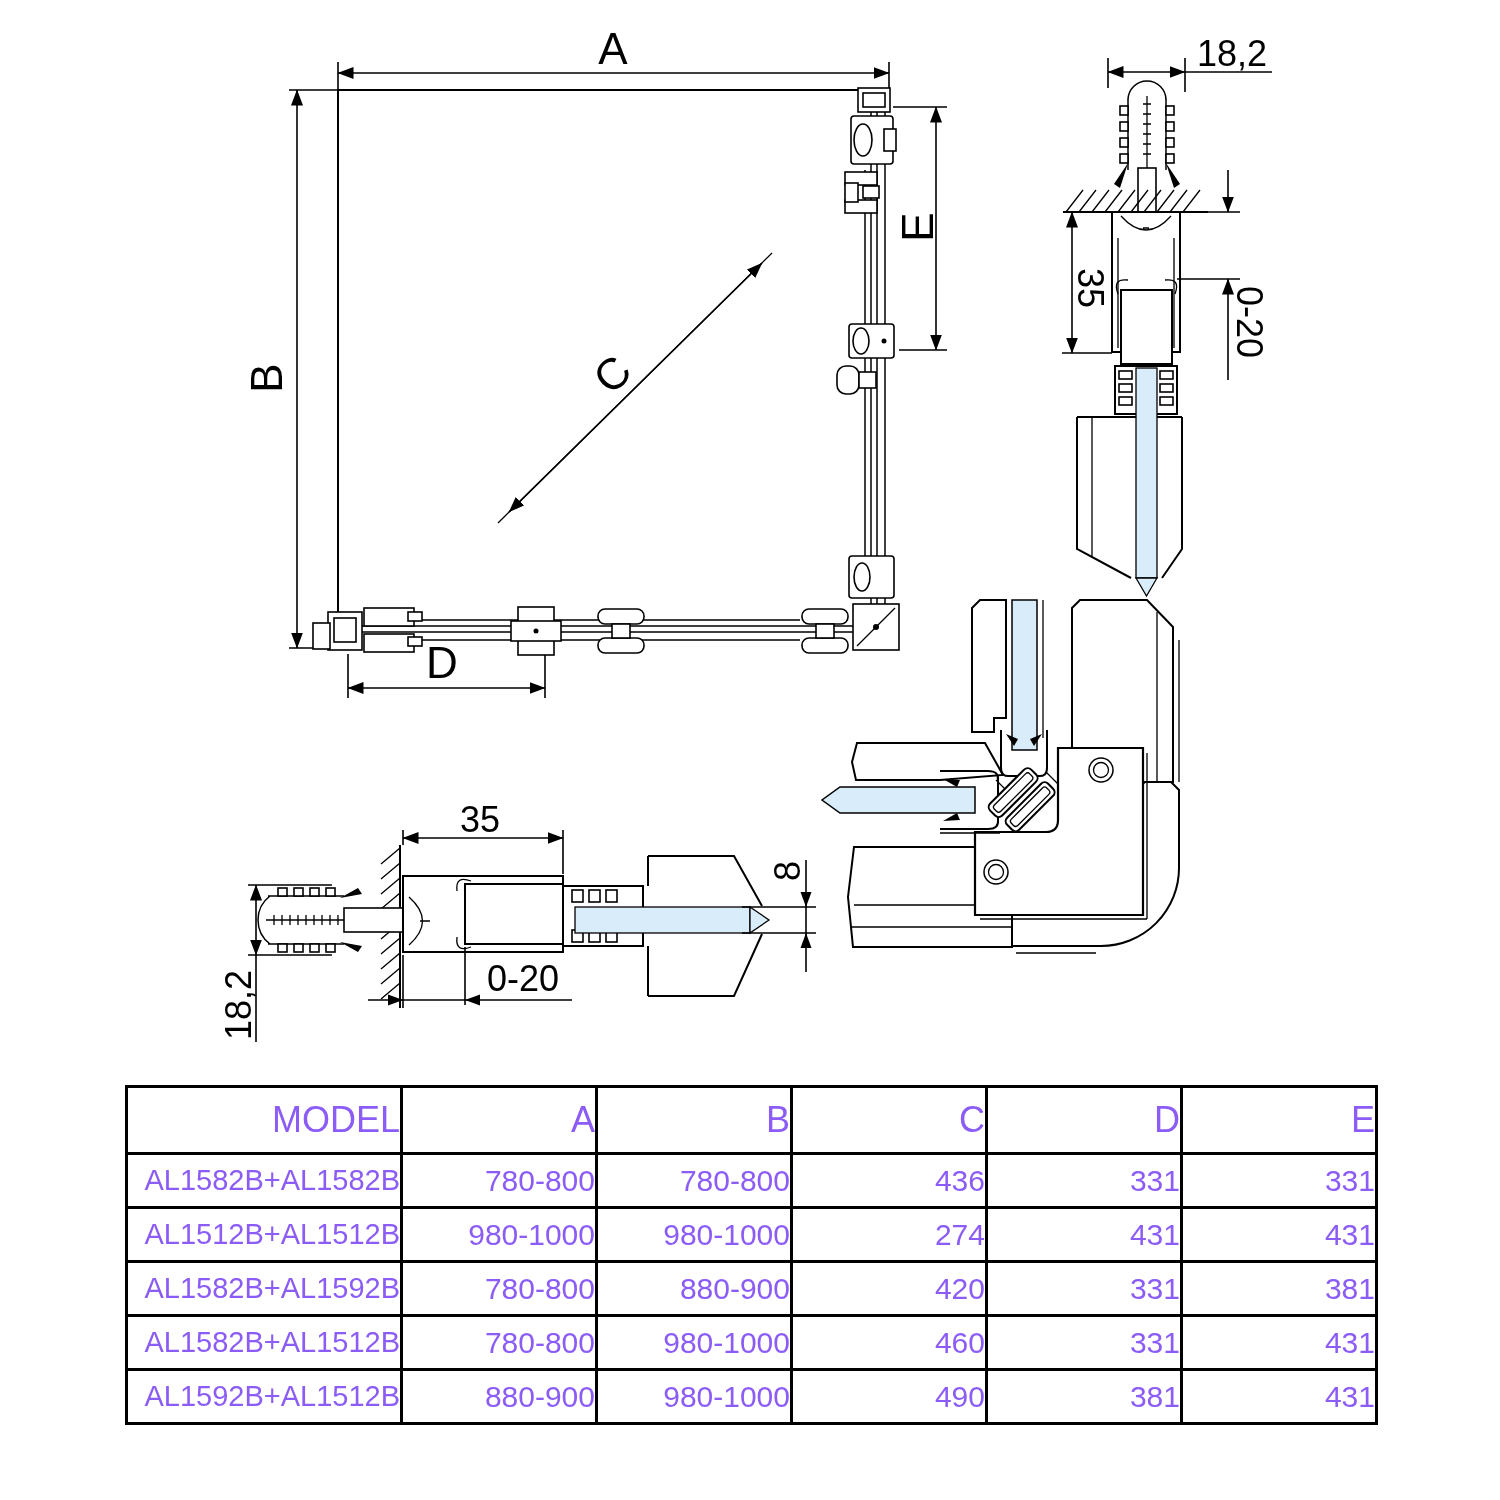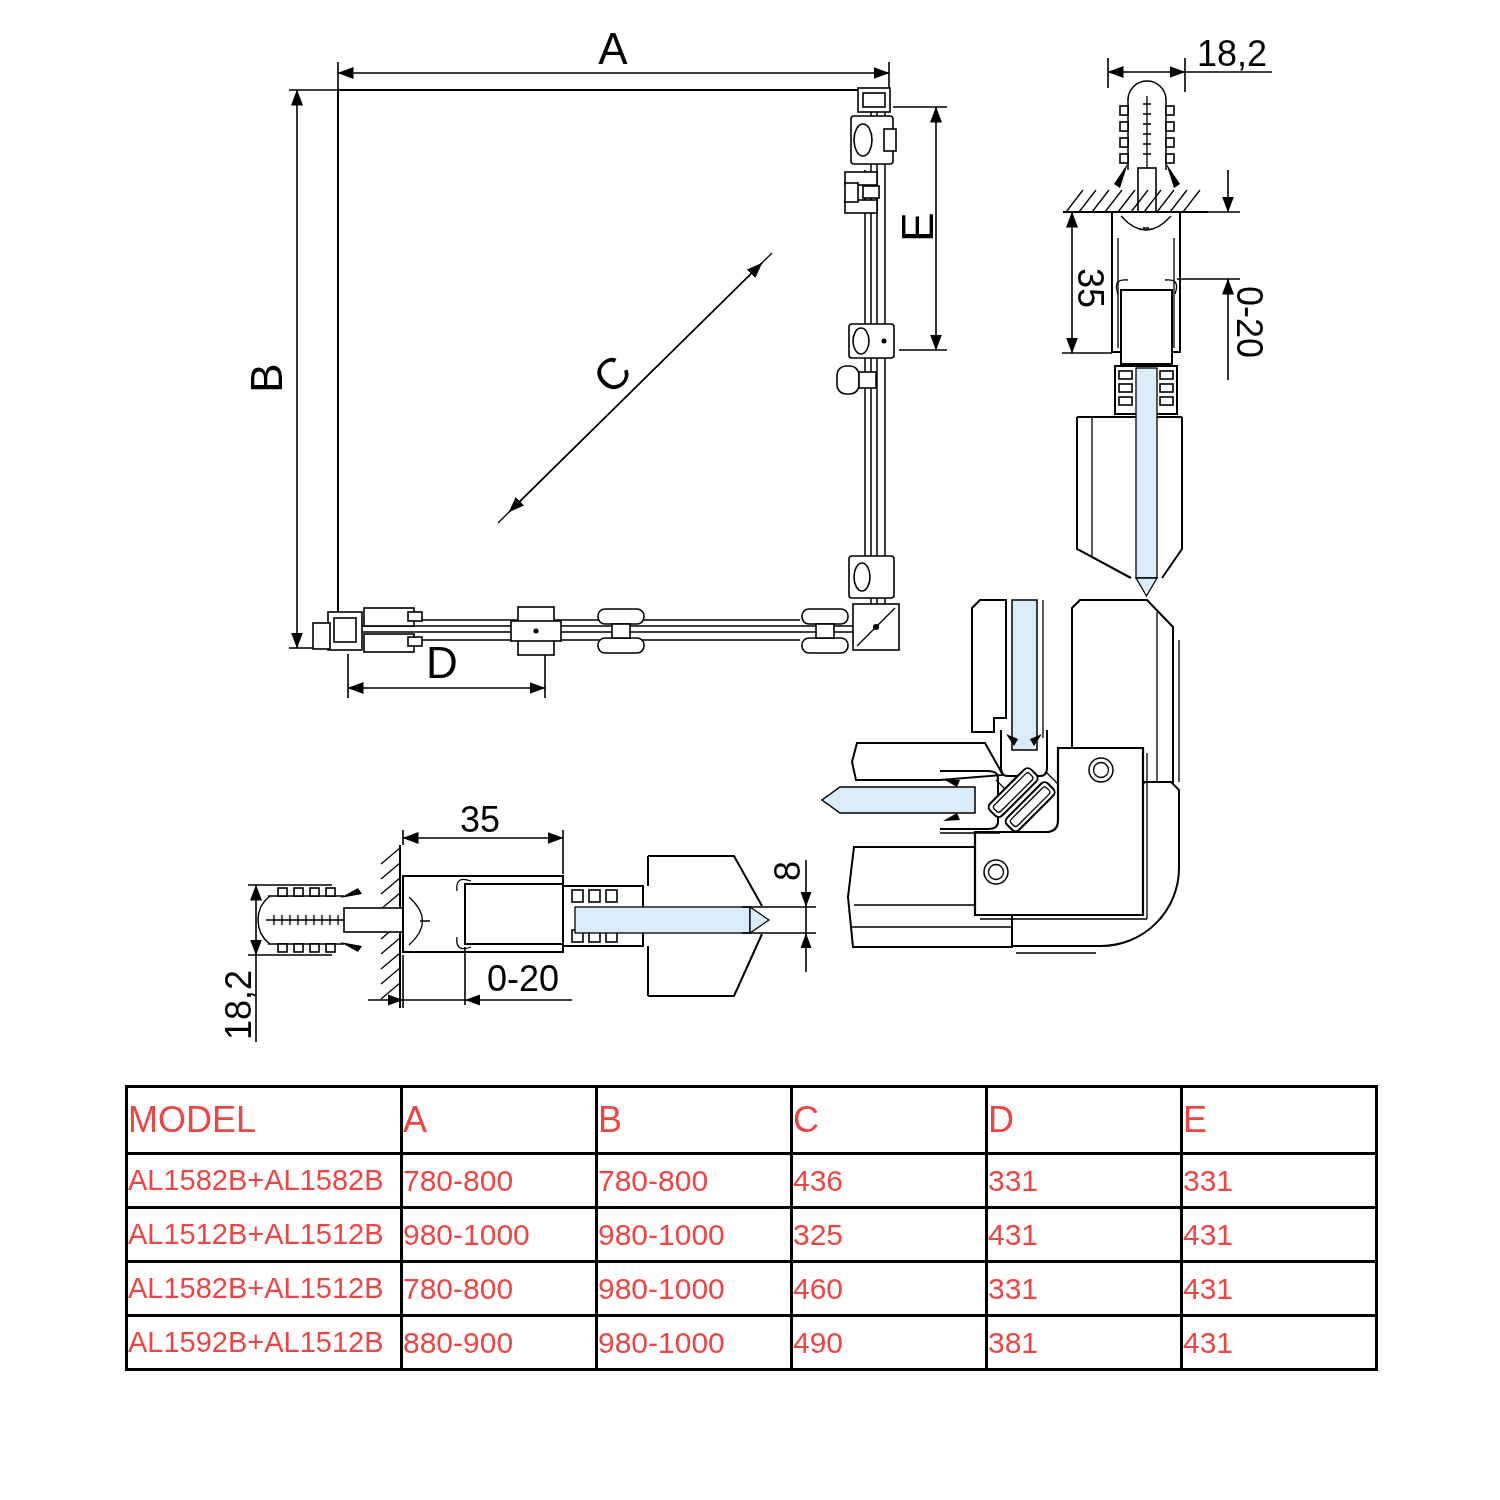--- a/index.html
+++ b/index.html
@@ -12,22 +12,22 @@
   .ln  {stroke:#000;stroke-width:2;fill:none;}
   .ln15{stroke:#000;stroke-width:1.5;fill:none;}
   .thin{stroke:#000;stroke-width:1.3;fill:none;}
   .dim {stroke:#000;stroke-width:1.6;fill:none;}
   .wfill{fill:#fff;stroke:#000;stroke-width:2;}
   .wfill22{fill:#fff;stroke:#000;stroke-width:2.2;}
   .hw{fill:#fff;stroke:#000;stroke-width:1.6;}
   .arr{fill:#000;stroke:none;}
   #spec-table{position:absolute;left:125px;top:1085px;width:1250px;border-collapse:collapse;
               table-layout:fixed;}
-  #spec-table th,#spec-table td{border:3px solid #000;text-align:left;vertical-align:middle;
-              padding:0;color:#ef4444;background:#fff;overflow:hidden;white-space:nowrap;}
+  #spec-table th,#spec-table td{border:3px solid #000;text-align:right;vertical-align:middle;
+              padding:0;color:#8b5cf6;background:#fff;overflow:hidden;white-space:nowrap;}
   #spec-table th{height:64px;font-size:36px;font-weight:400;}
   #spec-table td{height:51px;font-size:30px;}
   #spec-table td.model{font-size:29px;}
 </style>
 </head>
 <body>
 
 <div id="stage">
 
 <svg width="1500" height="1500" viewBox="0 0 1500 1500">
@@ -339,23 +339,31 @@
           <td>780-800</td>
           <td>780-800</td>
           <td>436</td>
           <td>331</td>
           <td>331</td>
         </tr>
         <tr>
           <td class="model">AL1512B+AL1512B</td>
           <td>980-1000</td>
           <td>980-1000</td>
-          <td>325</td>
+          <td>274</td>
           <td>431</td>
           <td>431</td>
+        </tr>
+        <tr>
+          <td class="model">AL1582B+AL1592B</td>
+          <td>780-800</td>
+          <td>880-900</td>
+          <td>420</td>
+          <td>331</td>
+          <td>381</td>
         </tr>
         <tr>
           <td class="model">AL1582B+AL1512B</td>
           <td>780-800</td>
           <td>980-1000</td>
           <td>460</td>
           <td>331</td>
           <td>431</td>
         </tr>
         <tr>

